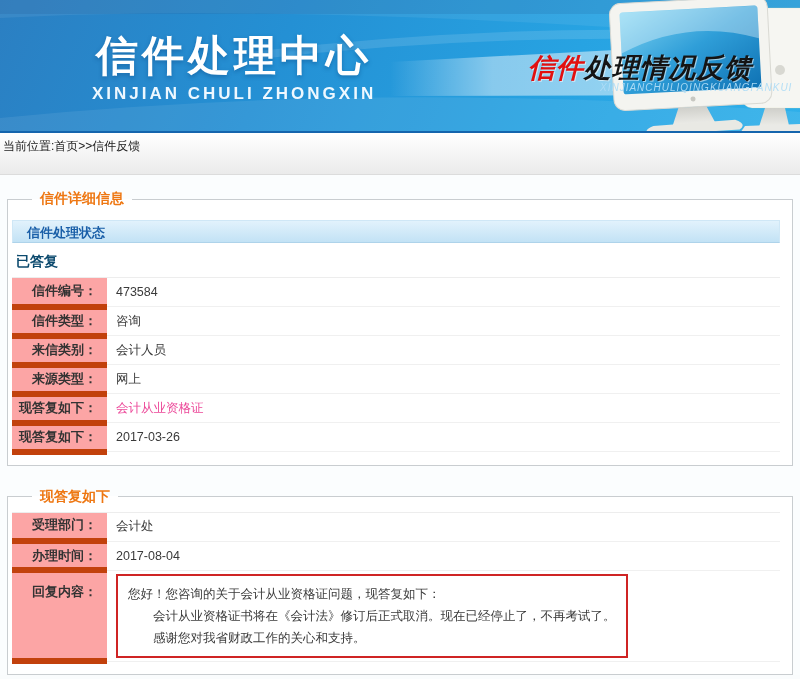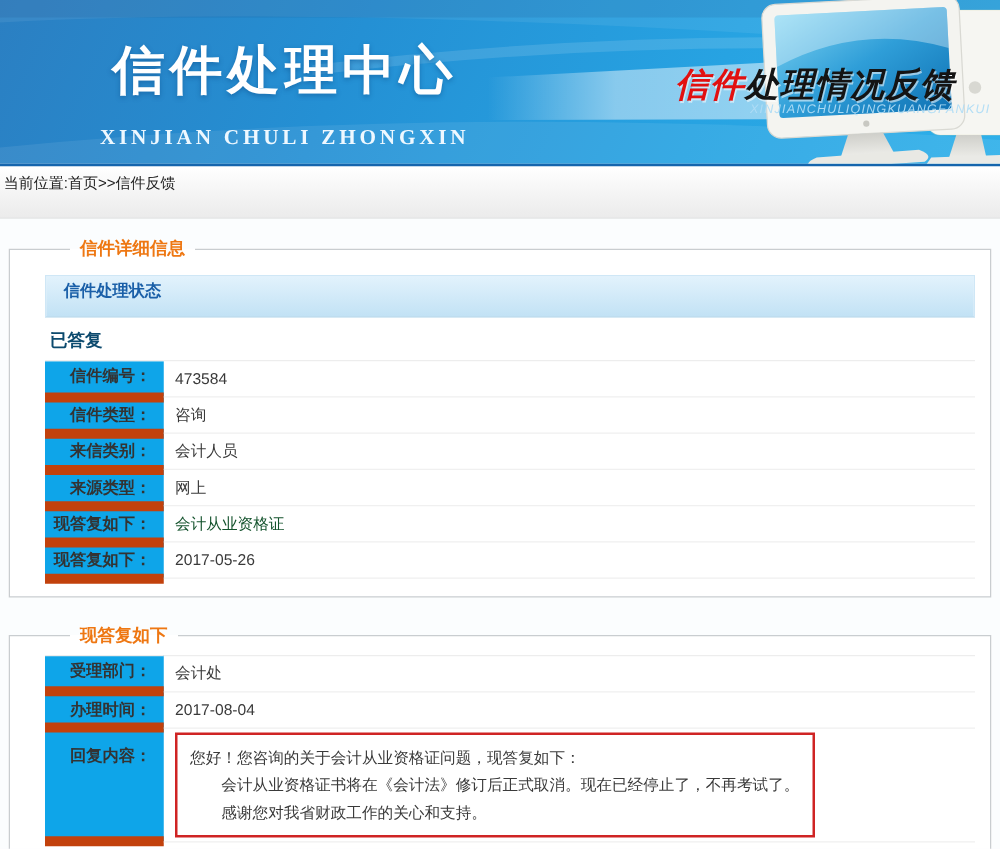--- a/index.html
+++ b/index.html
@@ -16,33 +16,33 @@
   
   .banner {
     position: relative;
     height: 133px;
     background: linear-gradient(115deg, #2b7fc2 0%, #2490d4 35%, #27a3e2 70%, #2fb0ea 100%);
     border-bottom: 2px solid #1565ad;
     overflow: hidden;
   }
   .banner-art { position: absolute; inset: 0; }
   .banner-title-wrap {
-    position: absolute; left: 80px; top: 28px; z-index: 3; text-align: center;
+    position: absolute; left: 92px; top: 28px; z-index: 3; text-align: center;
   }
   .banner-title {
     font-size: 42px; font-weight: bold; color: #ffffff; letter-spacing: 4px;
     text-shadow: 0 2px 4px rgba(10,70,130,0.45);
     font-family: "Liberation Sans", sans-serif;
   }
   .banner-pinyin {
-    margin-top: 16px; font-family: Liberation Serif, serif;
+    margin-top: 0; font-family: Liberation Sans, sans-serif;
     font-size: 17px; font-weight: bold; color: #eef8ff; letter-spacing: 3px;
   }
   .slogan {
-    position: absolute; left: 540px; top: 50px; z-index: 3;
+    position: absolute; left: 528px; top: 50px; z-index: 3;
     font-size: 27px; font-weight: bold; font-style: italic;
     font-family: "Liberation Serif", "DejaVu Serif", serif;
     white-space: nowrap; letter-spacing: 1px;
     text-shadow: 1px 1px 0 rgba(255,255,255,0.55);
   }
   .slogan .hl { color: #e21010; }
   .slogan .rest { color: #141414; }
   .watermark {
     position: absolute; left: 600px; top: 82px; z-index: 3;
     font-size: 10px; font-weight: normal; font-style: italic;
@@ -55,50 +55,50 @@
     background: linear-gradient(#ffffff, #ebebeb);
     border-bottom: 1px solid #dcdcdc;
     font-size: 12px; color: #222;
   }
   .breadcrumb a { color: #222; text-decoration: none; cursor: pointer; }
 
   
   .content { padding: 15px 7px 0 7px; background: #fbfdfe; }
   fieldset.panel {
     border: 1px solid #c9cdd0; background: #ffffff;
-    padding: 6px 12px 10px 28px; margin-bottom: 22px;
+    padding: 6px 12px 10px 4px; margin-bottom: 22px;
   }
   fieldset.panel legend {
     margin-left: 20px; padding: 0 8px;
     font-size: 14px; font-weight: bold; color: #ee7712;
   }
   .status-bar {
-    margin-top: 6px; height: 34px; line-height: 23px; padding-left: 14px;
+    margin-top: 6px; height: 23px; line-height: 23px; padding-left: 14px;
     background: linear-gradient(#e2f2fc, #c2e2f5);
     border: 1px solid #cfe7f6; border-bottom: 1px solid #aed3ea;
     font-size: 13px; font-weight: bold; color: #1a5fa8;
   }
   .status-value {
     margin: 10px 0 6px 4px;
     font-size: 14px; font-weight: bold; color: #0c4a6e;
   }
 
   table.info-table { width: 100%; border-collapse: collapse; border-top: 1px solid #ededed; }
   table.info-table tr { border-bottom: 1px solid #f0f0f0; }
   table.info-table th {
-    width: 95px; height: 29px; background: #0ea5e9;
-    border-bottom: 8px solid #c2410c;
+    width: 95px; height: 29px; background: #fca5a5;
+    border-bottom: 6px solid #c2410c;
     text-align: right; padding-right: 10px; vertical-align: middle;
     font-size: 13px; font-weight: bold; color: #333; white-space: nowrap;
   }
   table.info-table td {
     padding-left: 9px; font-size: 12.5px; color: #3a3a3a; vertical-align: middle;
   }
   table.info-table th.top { vertical-align: top; padding-top: 10px; }
-  td .red-text { color: #14532d; }
+  td .red-text { color: #ec4899; }
 
   .red-box {
     display: inline-block; border: 2px solid #cf2424;
     padding: 7px 10px; margin: 3px 0; line-height: 22px;
     font-size: 12.5px; color: #3a3a3a;
   }
   .red-box p { margin: 0; }
   .red-box p.indent { text-indent: 2em; }
 </style>
 </head>
@@ -189,21 +189,21 @@
       <tr>
         <th>来源类型：</th>
         <td>网上</td>
       </tr>
       <tr>
         <th>现答复如下：</th>
         <td><span class="red-text">会计从业资格证</span></td>
       </tr>
       <tr>
         <th>现答复如下：</th>
-        <td>2017-05-26</td>
+        <td>2017-03-26</td>
       </tr>
     </tbody>
       </table>
   </fieldset>
 
   <fieldset class="panel">
     <legend>现答复如下</legend>
 
     <table class="info-table">
       <tbody>

